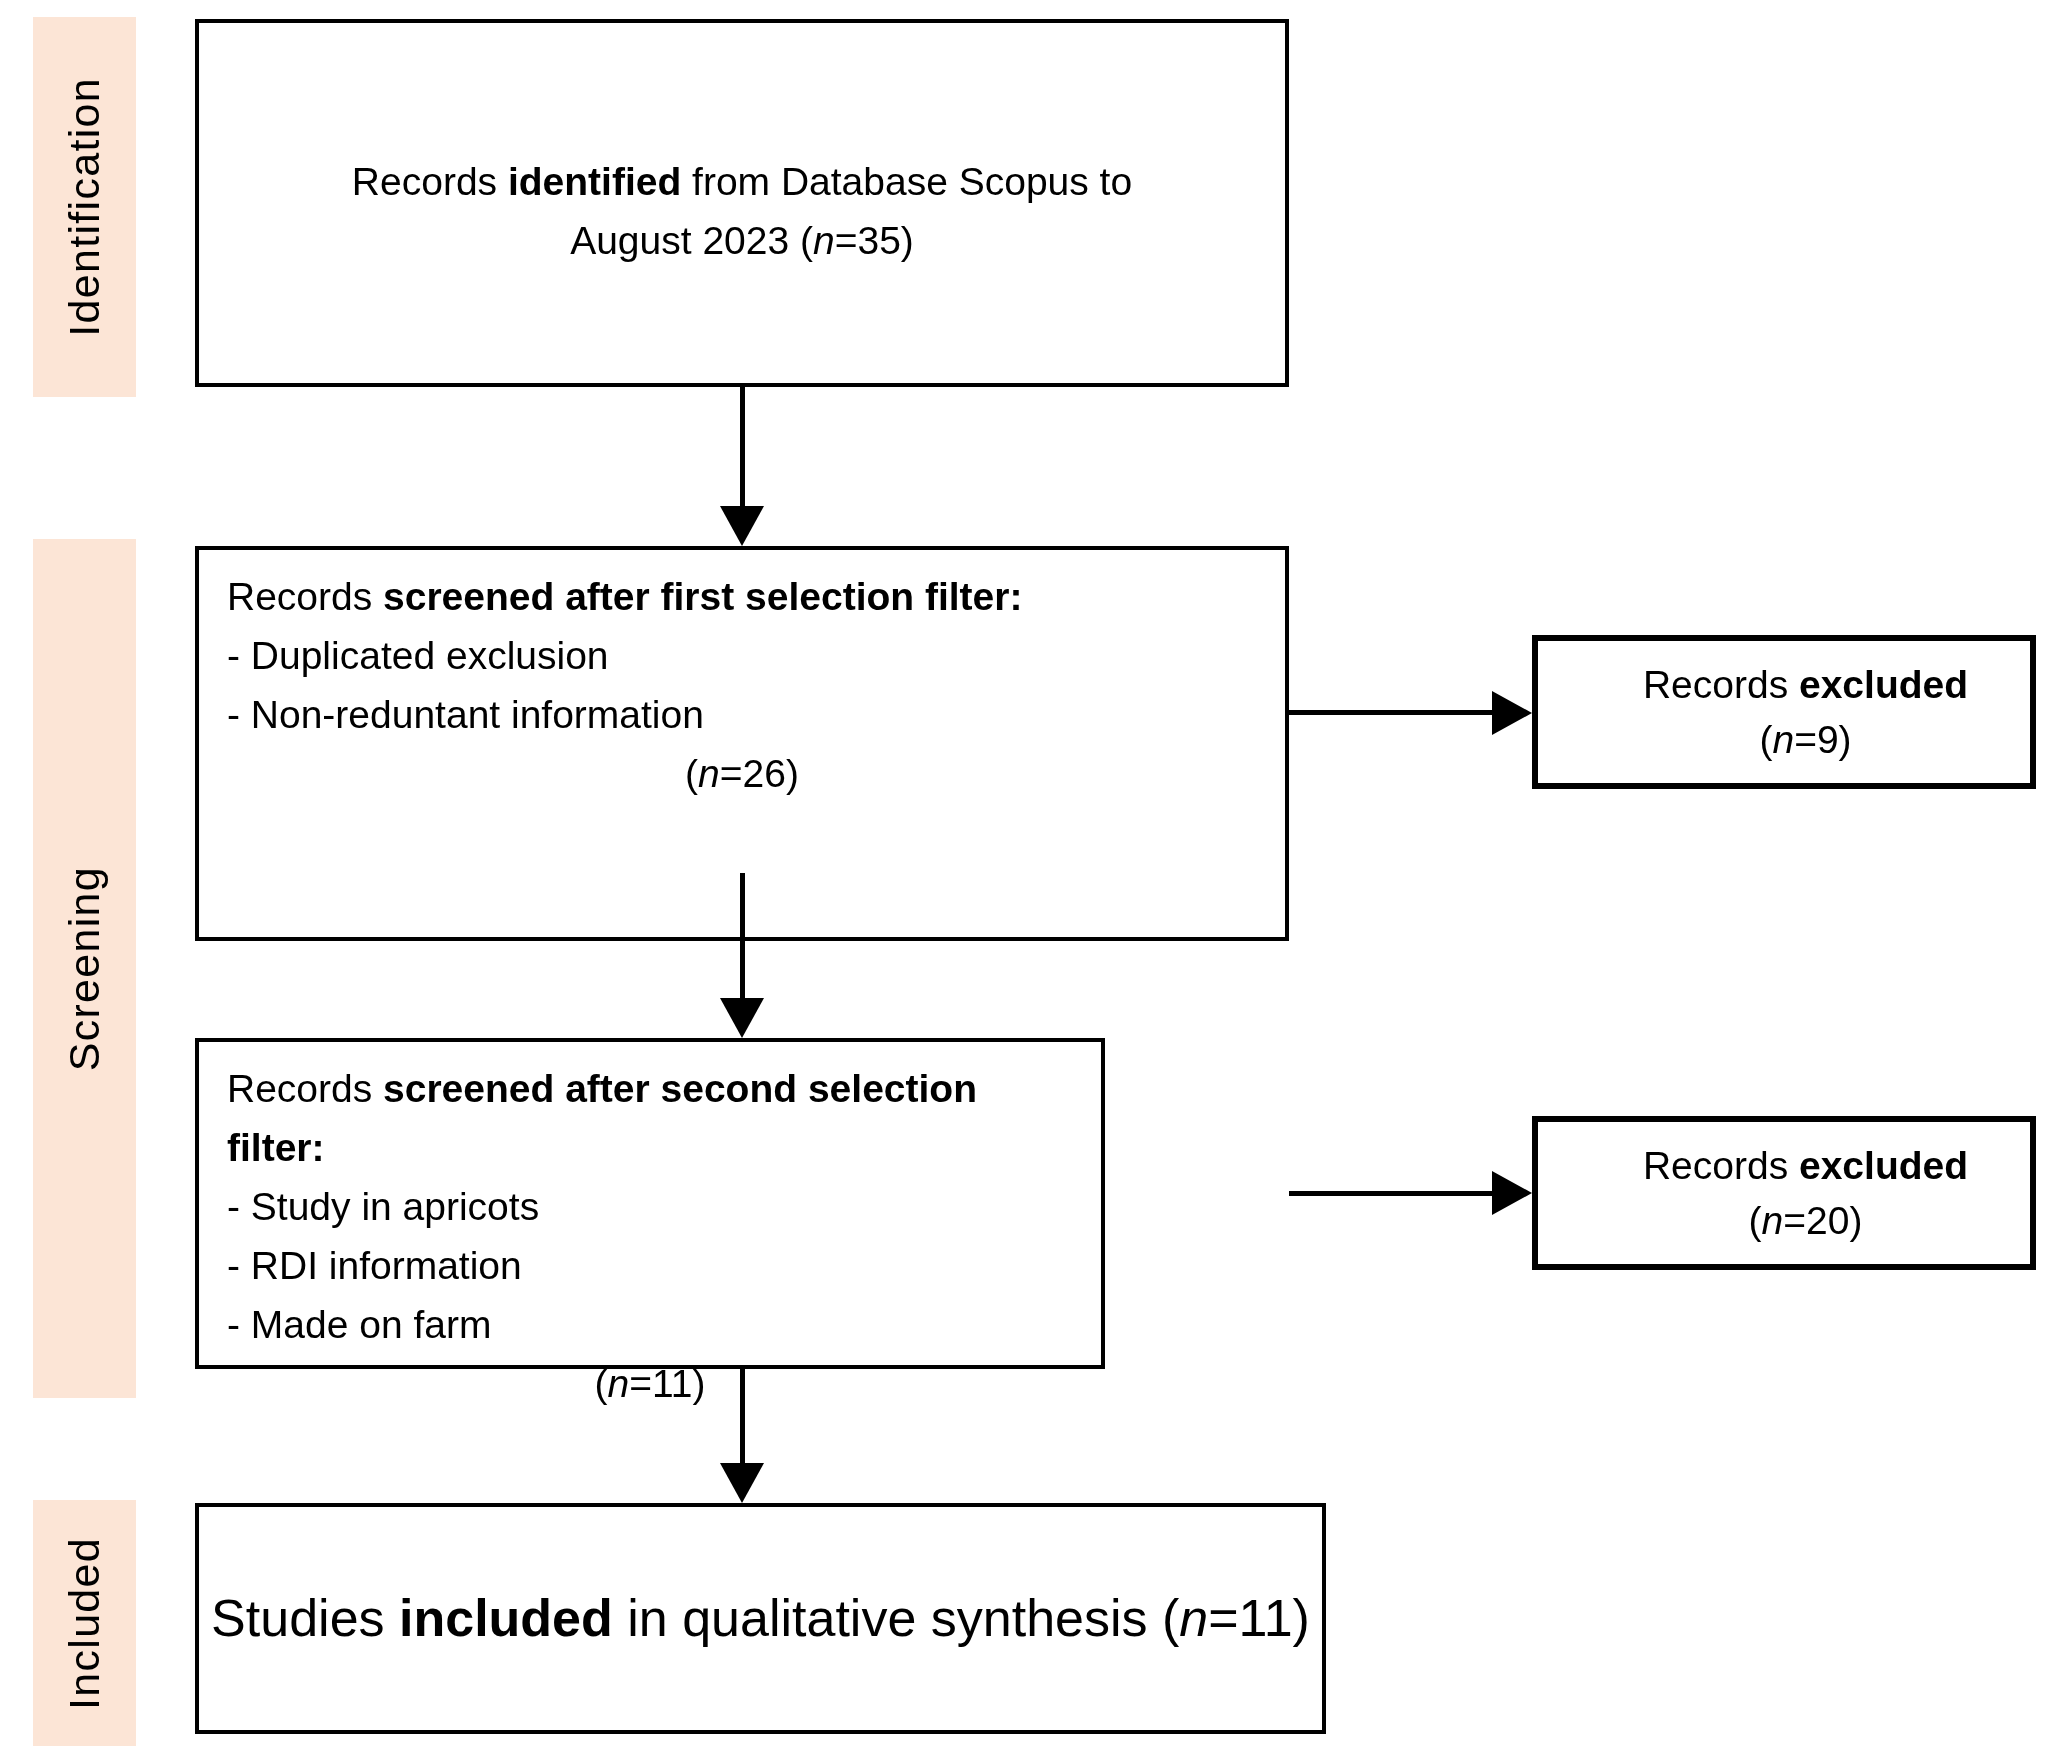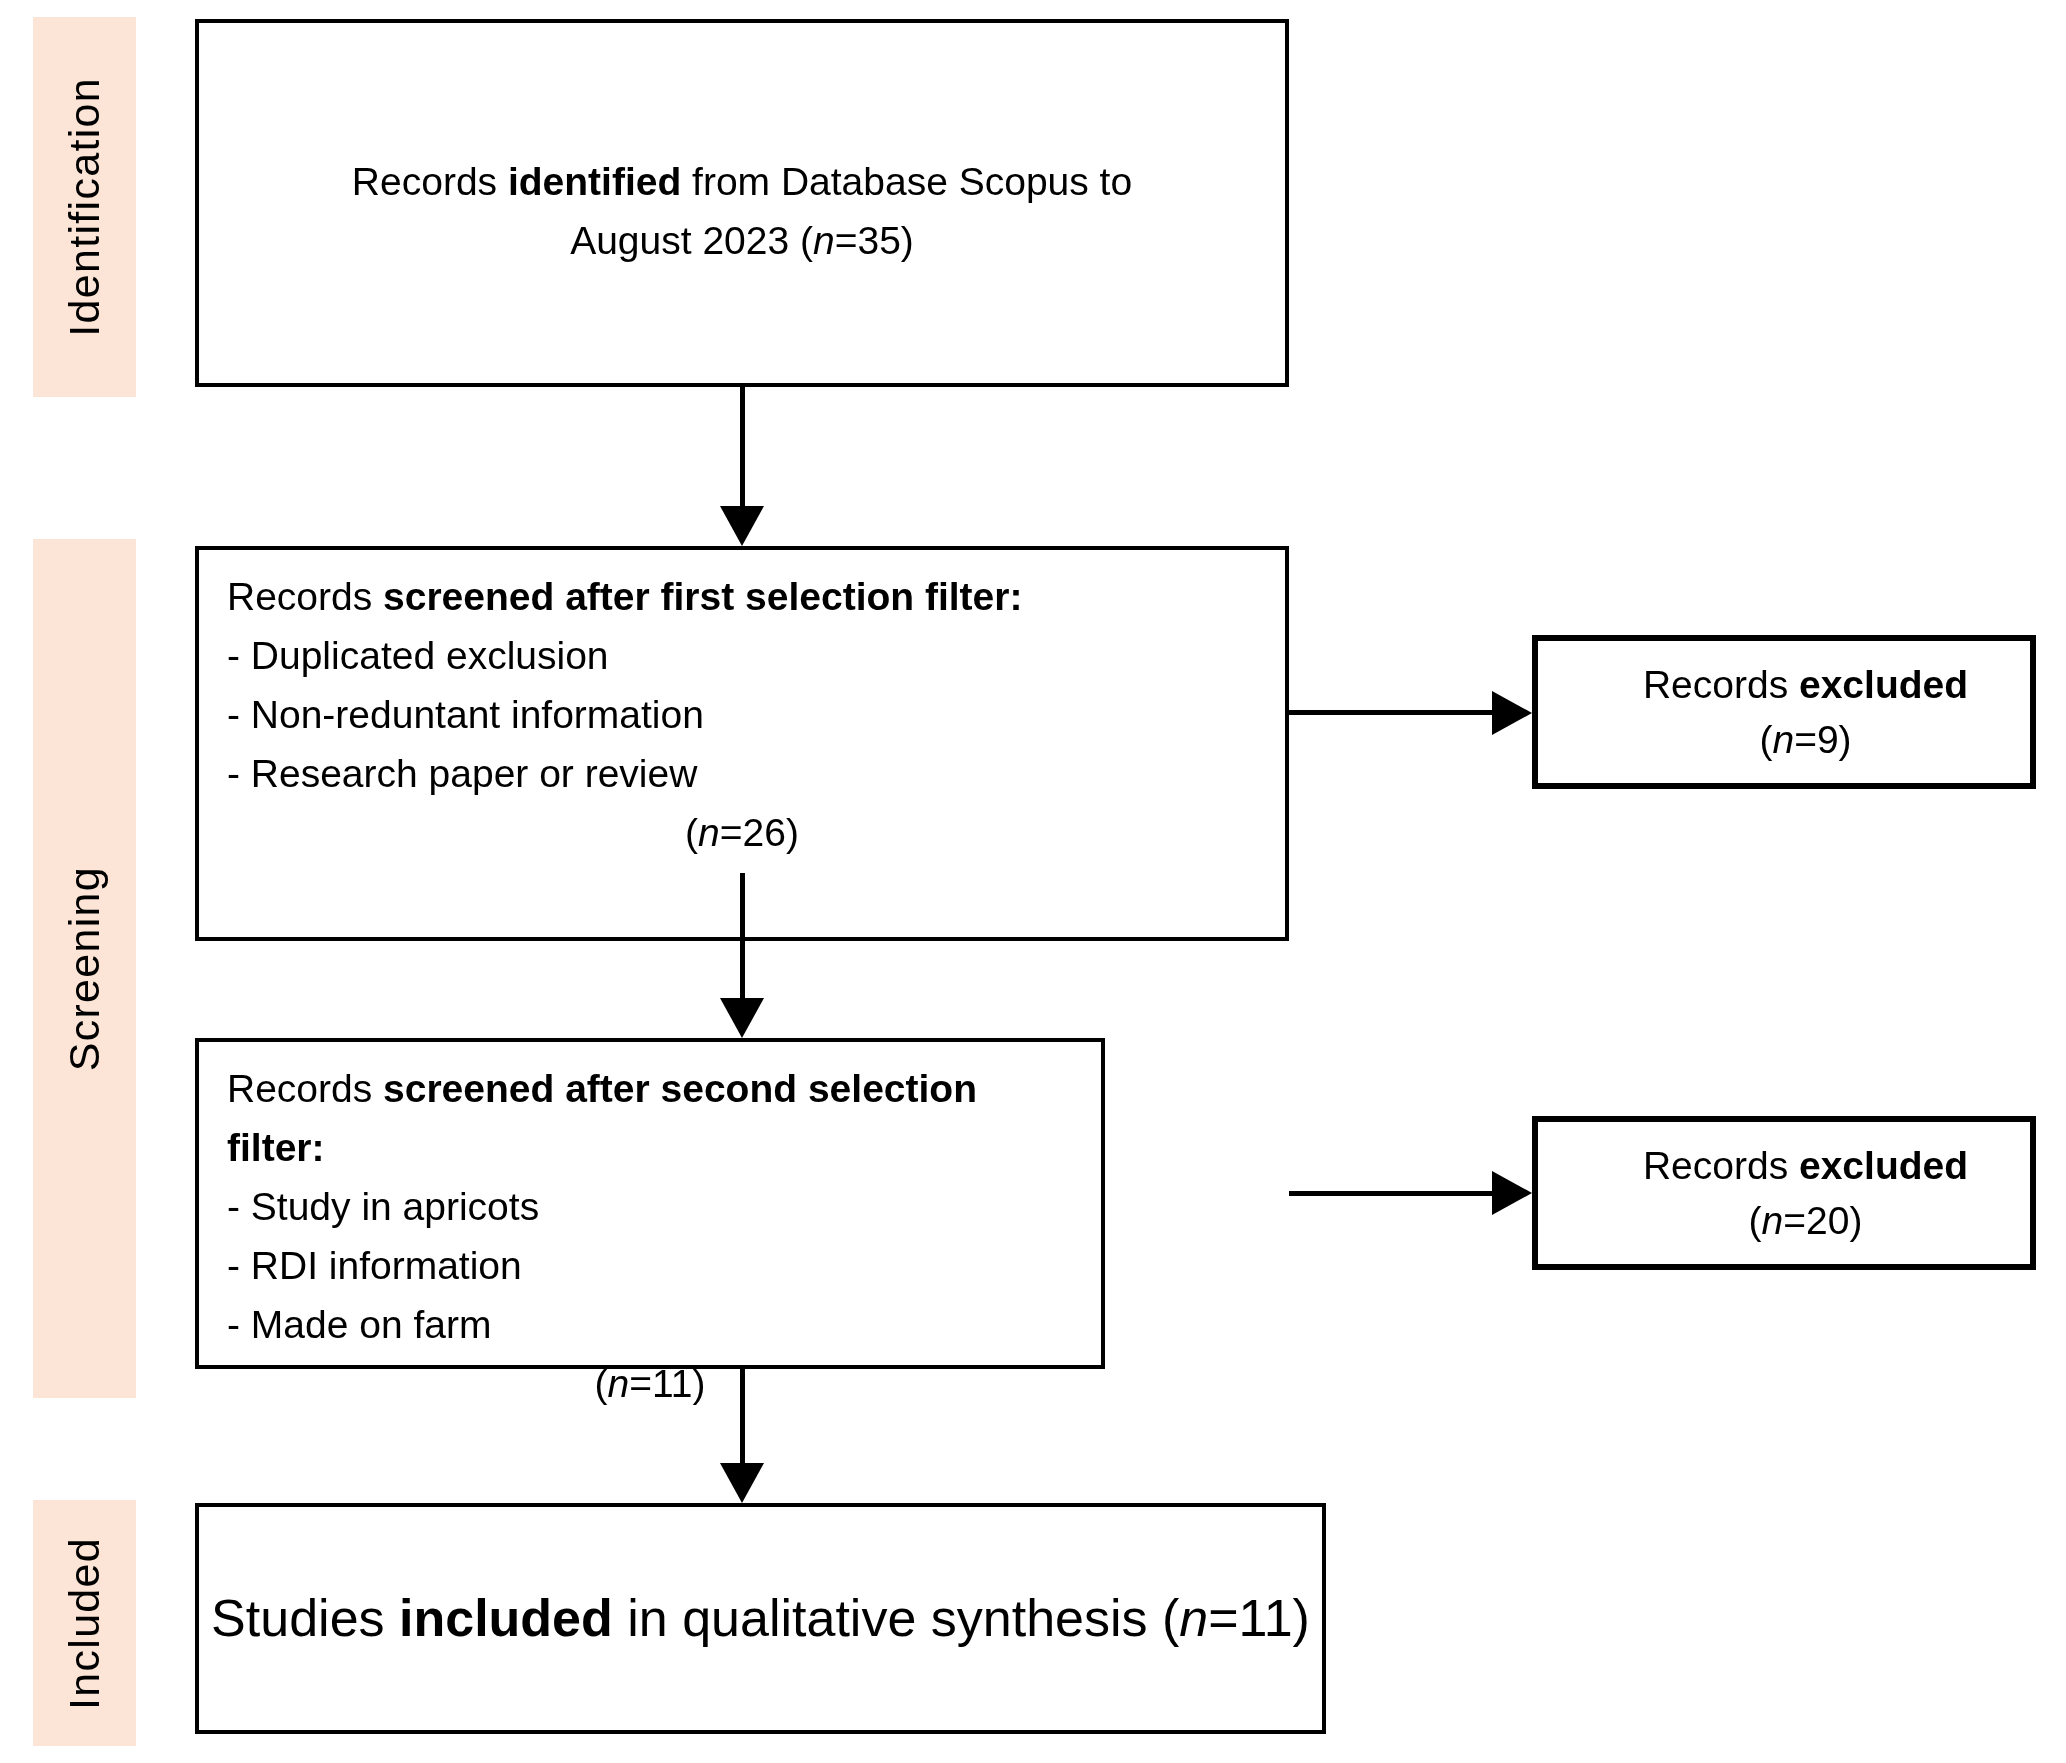--- a/index.html
+++ b/index.html
@@ -146,21 +146,20 @@
       <span>August 2023 (</span><span class="nvar">n</span><span>=35)</span>
     </div>
   </div>
 
   <div class="flowbox" id="box-screen1">
     <div>
       <span>Records </span><b>screened after first selection filter:</b>
     </div>
     <div>- Duplicated exclusion</div>
     <div>- Non-reduntant information</div>
-    <div>- Research paper or review</div>
     <div class="count-line">
       <span>(</span><span class="nvar">n</span><span>=26)</span>
     </div>
   </div>
 
   <div class="flowbox excluded-box" id="box-excluded1">
     <div>
       <span>Records </span><b>excluded</b>
     </div>
     <div class="count-line">

